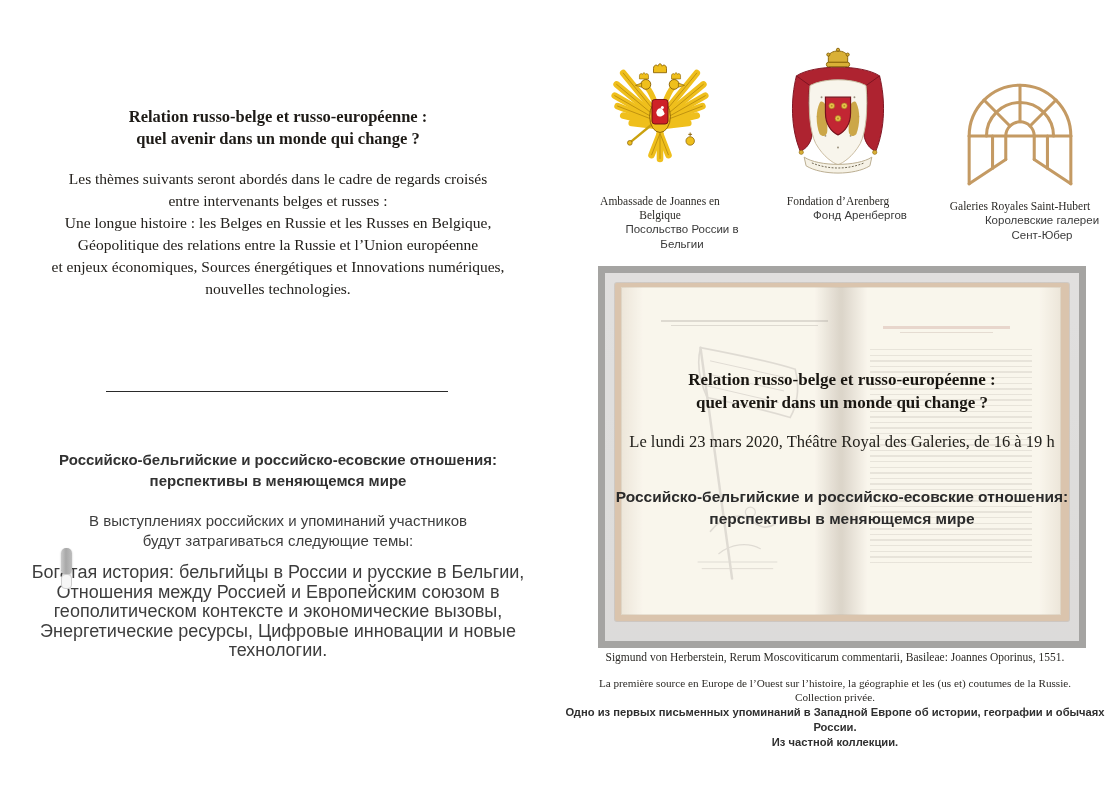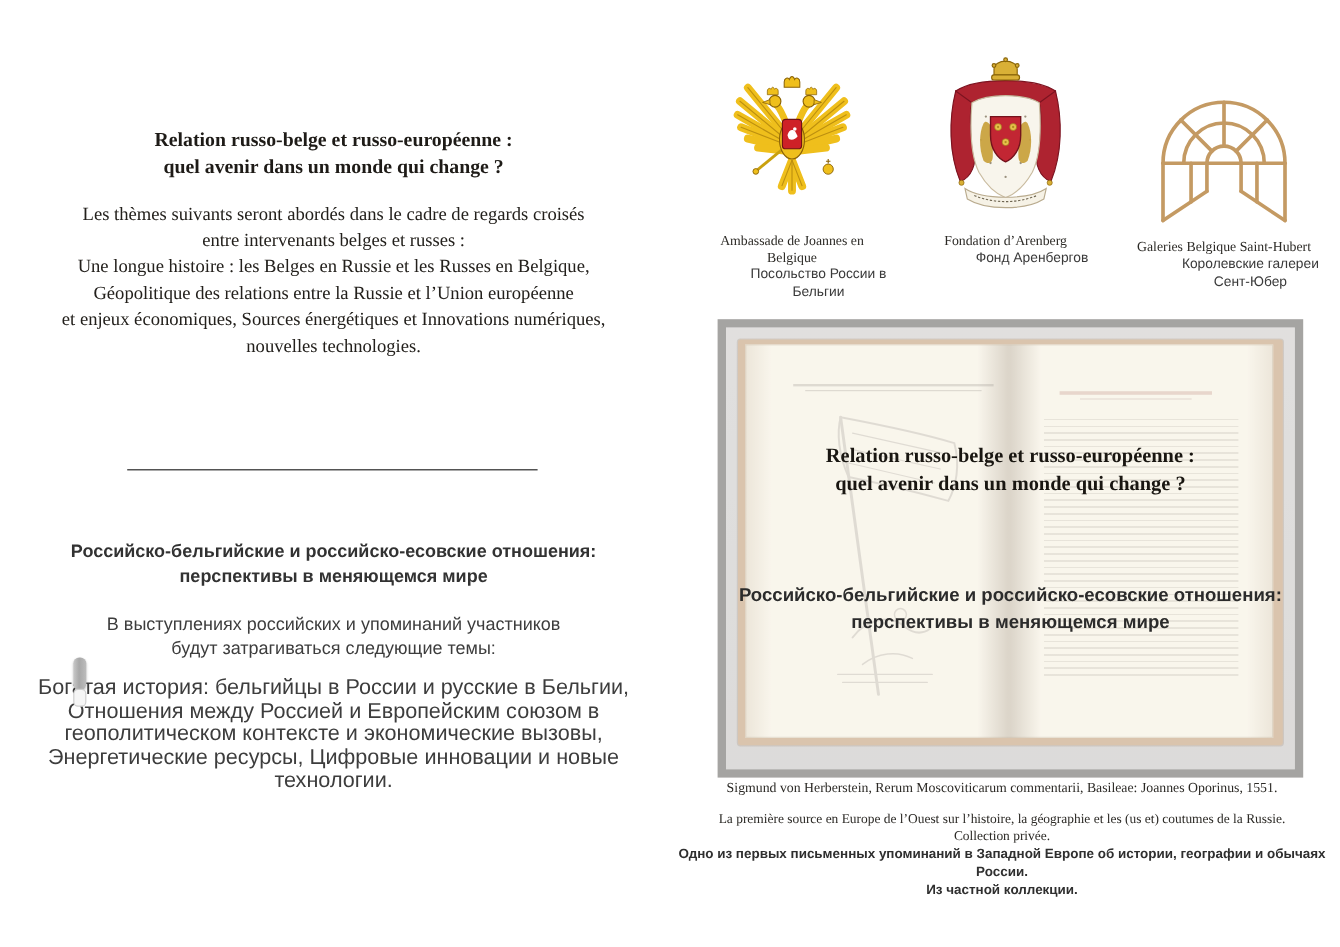--- a/index.html
+++ b/index.html
@@ -255,21 +255,21 @@
       <path d="M10,57 L10,104 M110,57 L110,104"></path>
       <path d="M27,57 A33,33 0 0 1 93,57"></path>
       <path d="M46,57 A14,14 0 0 1 74,57"></path>
       <path d="M46,57 V80 M74,57 V80"></path>
       <path d="M10,104 L46,80 M110,104 L74,80"></path>
       <path d="M33,57 V88.7 M87,57 V88.7"></path>
       <path d="M60,7 V43"></path>
       <path d="M24.6,21.6 L50.1,47.1 M95.4,21.6 L69.9,47.1"></path>
     </svg>
   </div>
-  <div class="cap-fr">Galeries Belgique Saint-Hubert</div>
+  <div class="cap-fr">Galeries Royales Saint-Hubert</div>
   <div class="cap-ru">Королевские галереи Сент-Юбер</div>
 </div>
 
 <div class="abs" id="photo">
   <div id="book">
     <div id="pages">
       <div id="left-captions">
         <div class="bar"></div>
           <div class="bar b2"></div>
       </div>
@@ -287,20 +287,21 @@
       <div id="right-heading">
         <div class="bar"></div>
           <div class="bar b2"></div>
       </div>
       <div id="right-textblock"></div>
     </div>
   </div>
   <div id="wash"></div>
   <div class="ov prewrap" id="ov-title-fr">Relation russo-belge et russo-européenne :
 quel avenir dans un monde qui change ?</div>
+  <div class="ov" id="ov-date-fr">Le lundi 23 mars 2020, Théâtre Royal des Galeries, de 16 à 19 h</div>
   <div class="ov prewrap" id="ov-title-ru">Российско-бельгийские и российско-есовские отношения:
 перспективы в меняющемся мире</div>
 </div>
 
 <div class="abs center" id="credit">Sigmund von Herberstein, Rerum Moscoviticarum commentarii, Basileae: Joannes Oporinus, 1551.</div>
 <div class="abs center prewrap" id="note-fr">La première source en Europe de l’Ouest sur l’histoire, la géographie et les (us et) coutumes de la Russie.
 Collection privée.</div>
 <div class="abs center prewrap sans" id="note-ru">Одно из первых письменных упоминаний в Западной Европе об истории, географии и обычаях России.
 Из частной коллекции.</div>
 

